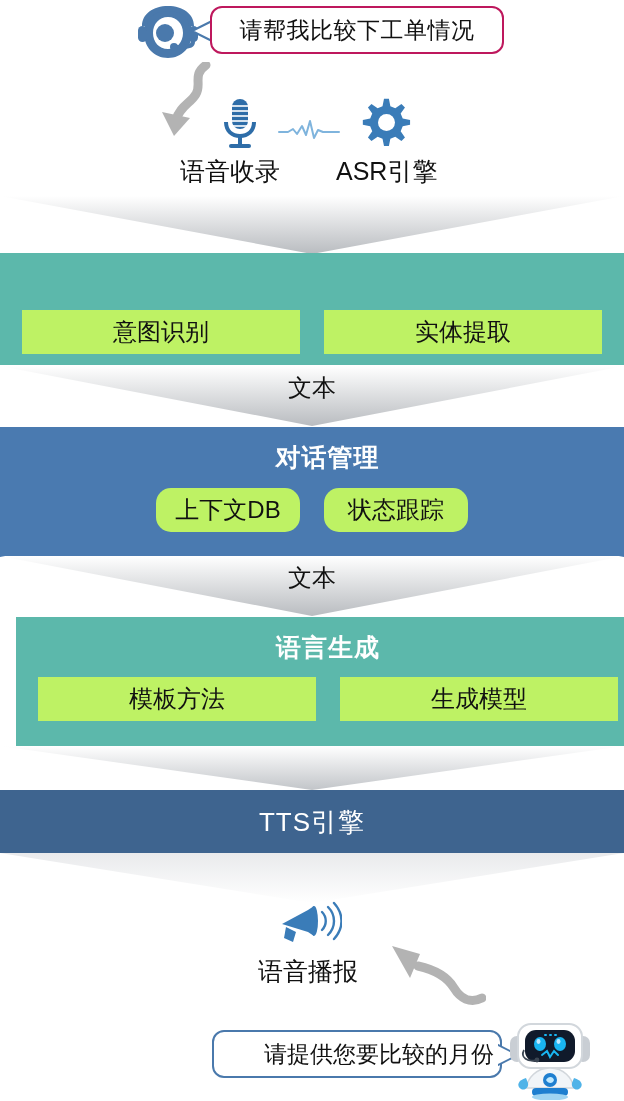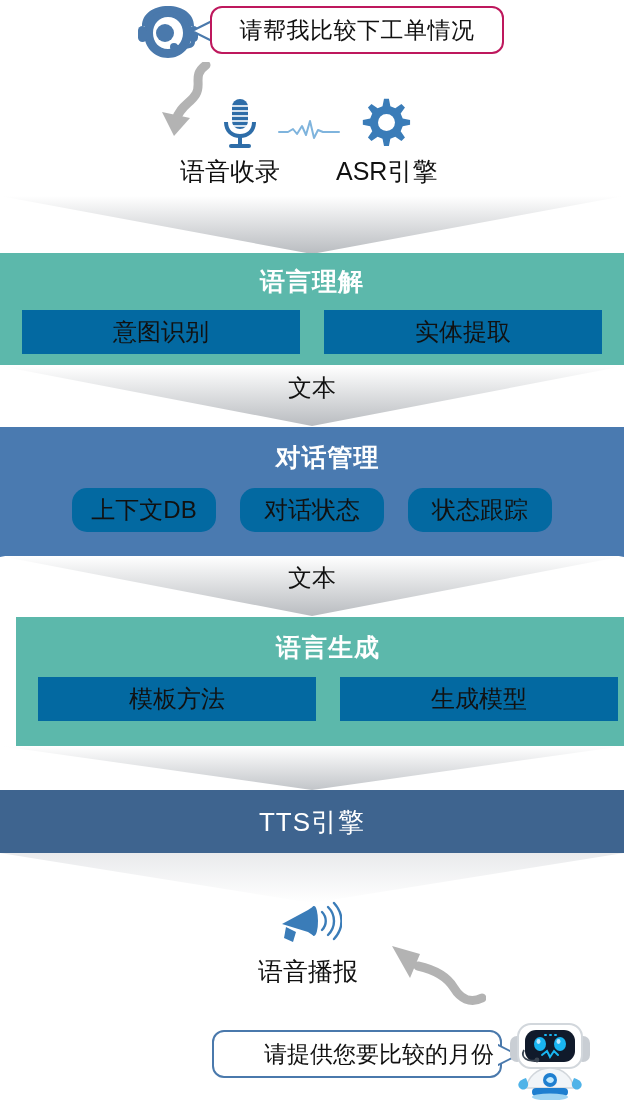--- a/index.html
+++ b/index.html
@@ -88,21 +88,21 @@
     letter-spacing: 1px;
   }
   .stage-sub-row {
     position: absolute;
     left: 0; right: 0;
     display: flex;
     justify-content: center;
     gap: 24px;
   }
   .sub-box {
-    background: #0369a1;
+    background: #bef264;
     height: 44px;
     display: flex;
     align-items: center;
     justify-content: center;
     font-size: 24px;
     color: #111111;
     white-space: nowrap;
   }
   .sub-box.w2 { width: 278px; }
   .sub-box.w3 { width: 144px; border-radius: 15px; }
@@ -222,21 +222,20 @@
       <linearGradient id="gradA" x1="0" y1="0" x2="0" y2="1">
         <stop offset="0%" stop-color="#ffffff"></stop>
         <stop offset="100%" stop-color="#b9bcc0"></stop>
       </linearGradient>
     </defs>
     <polygon points="0,0 624,0 312,58" fill="url(#gradA)"></polygon>
   </svg>
 </div>
 
 <div class="abs stage-band" id="stage-nlu" style="background:#5cb8ab;">
-  <div class="stage-title">语言理解</div>
   <div class="stage-sub-row">
     <div class="sub-box w2">意图识别</div>
     <div class="sub-box w2">实体提取</div>
   </div>
 </div>
 
 <div class="abs chevron" id="chevron-nlu-to-dm">
   <svg viewBox="0 0 624 60" preserveAspectRatio="none" xmlns="http://www.w3.org/2000/svg">
     <defs>
       <linearGradient id="gradB" x1="0" y1="0" x2="0" y2="1">
@@ -246,21 +245,20 @@
     </defs>
     <polygon points="0,0 624,0 312,60" fill="url(#gradB)"></polygon>
   </svg>
   <div class="chevron-label">文本</div>
 </div>
 
 <div class="abs stage-band" id="stage-dm" style="background:#4a7ab0;">
   <div class="stage-title">对话管理</div>
   <div class="stage-sub-row">
     <div class="sub-box w3">上下文DB</div>
-    <div class="sub-box w3">对话状态</div>
     <div class="sub-box w3">状态跟踪</div>
   </div>
 </div>
 
 <div class="abs chevron" id="chevron-dm-to-nlg">
   <svg viewBox="0 0 624 60" preserveAspectRatio="none" xmlns="http://www.w3.org/2000/svg">
     <defs>
       <linearGradient id="gradC" x1="0" y1="0" x2="0" y2="1">
         <stop offset="0%" stop-color="#ffffff"></stop>
         <stop offset="100%" stop-color="#b9bcc0"></stop>

